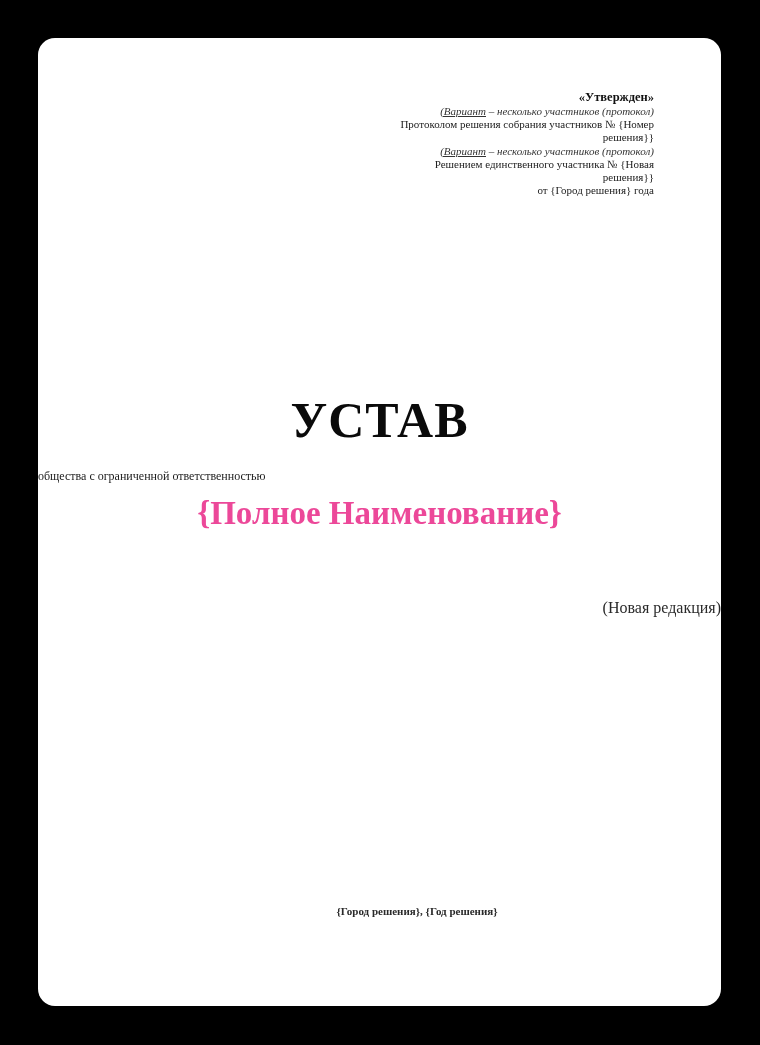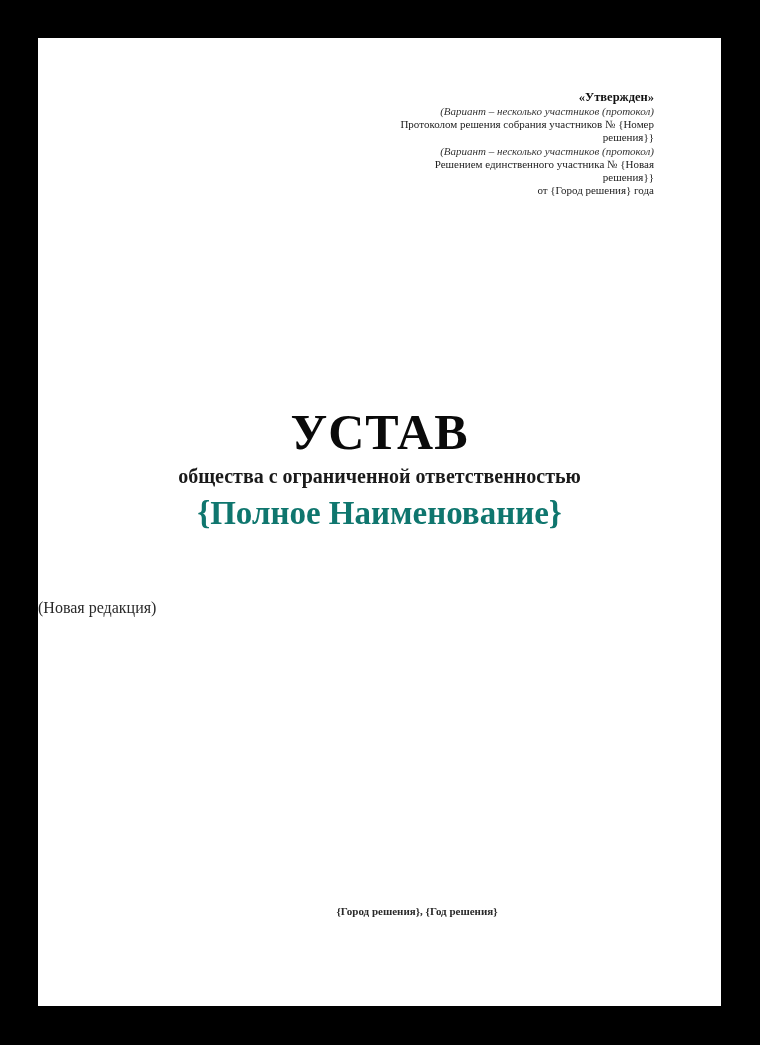--- a/index.html
+++ b/index.html
@@ -15,20 +15,21 @@
       font-family: "Liberation Serif", "DejaVu Serif", serif;
       color: #111111;
     }
     .page {
       position: absolute;
       left: 38px;
       top: 38px;
       width: 683px;
       height: 968px;
       background: #ffffff;
+      border-radius: 17px;
     }
     .approval {
       position: absolute;
       right: 67px;
       top: 52px;
       width: 330px;
       text-align: right;
       font-size: 11px;
       line-height: 13.2px;
       color: #222222;
@@ -37,62 +38,62 @@
       font-weight: bold;
       font-size: 12.5px;
       line-height: 15px;
       color: #111111;
     }
     .approval .variant {
       font-style: italic;
       color: #333333;
     }
     .approval .variant .variant-word {
+      text-decoration: underline;
     }
     .title {
       position: absolute;
       left: 0;
       width: 683px;
       top: 352px;
       text-align: center;
       font-weight: bold;
       font-size: 50px;
       line-height: 60px;
       color: #0a0a0a;
       letter-spacing: 1px;
-      margin-top: 12px;
     }
     .subtitle {
       position: absolute;
       left: 0;
       width: 683px;
       top: 428px;
-      text-align: center;
-      font-weight: bold;
-      font-size: 20px;
+      text-align: left;
+      font-weight: normal;
+      font-size: 12px;
       line-height: 20px;
       color: #1a1a1a;
     }
     .company-name {
       position: absolute;
       left: 0;
       width: 683px;
       top: 455px;
       text-align: center;
       font-weight: bold;
       font-size: 33px;
       line-height: 40px;
-      color: #0f766e;
+      color: #ec4899;
     }
     .edition {
       position: absolute;
       left: 0;
       width: 683px;
       top: 560px;
-      text-align: left;
+      text-align: right;
       font-size: 16px;
       line-height: 20px;
       color: #2a2a2a;
     }
     .footer-place {
       position: absolute;
       left: 0;
       width: 758px;
       top: 866px;
       text-align: center;

